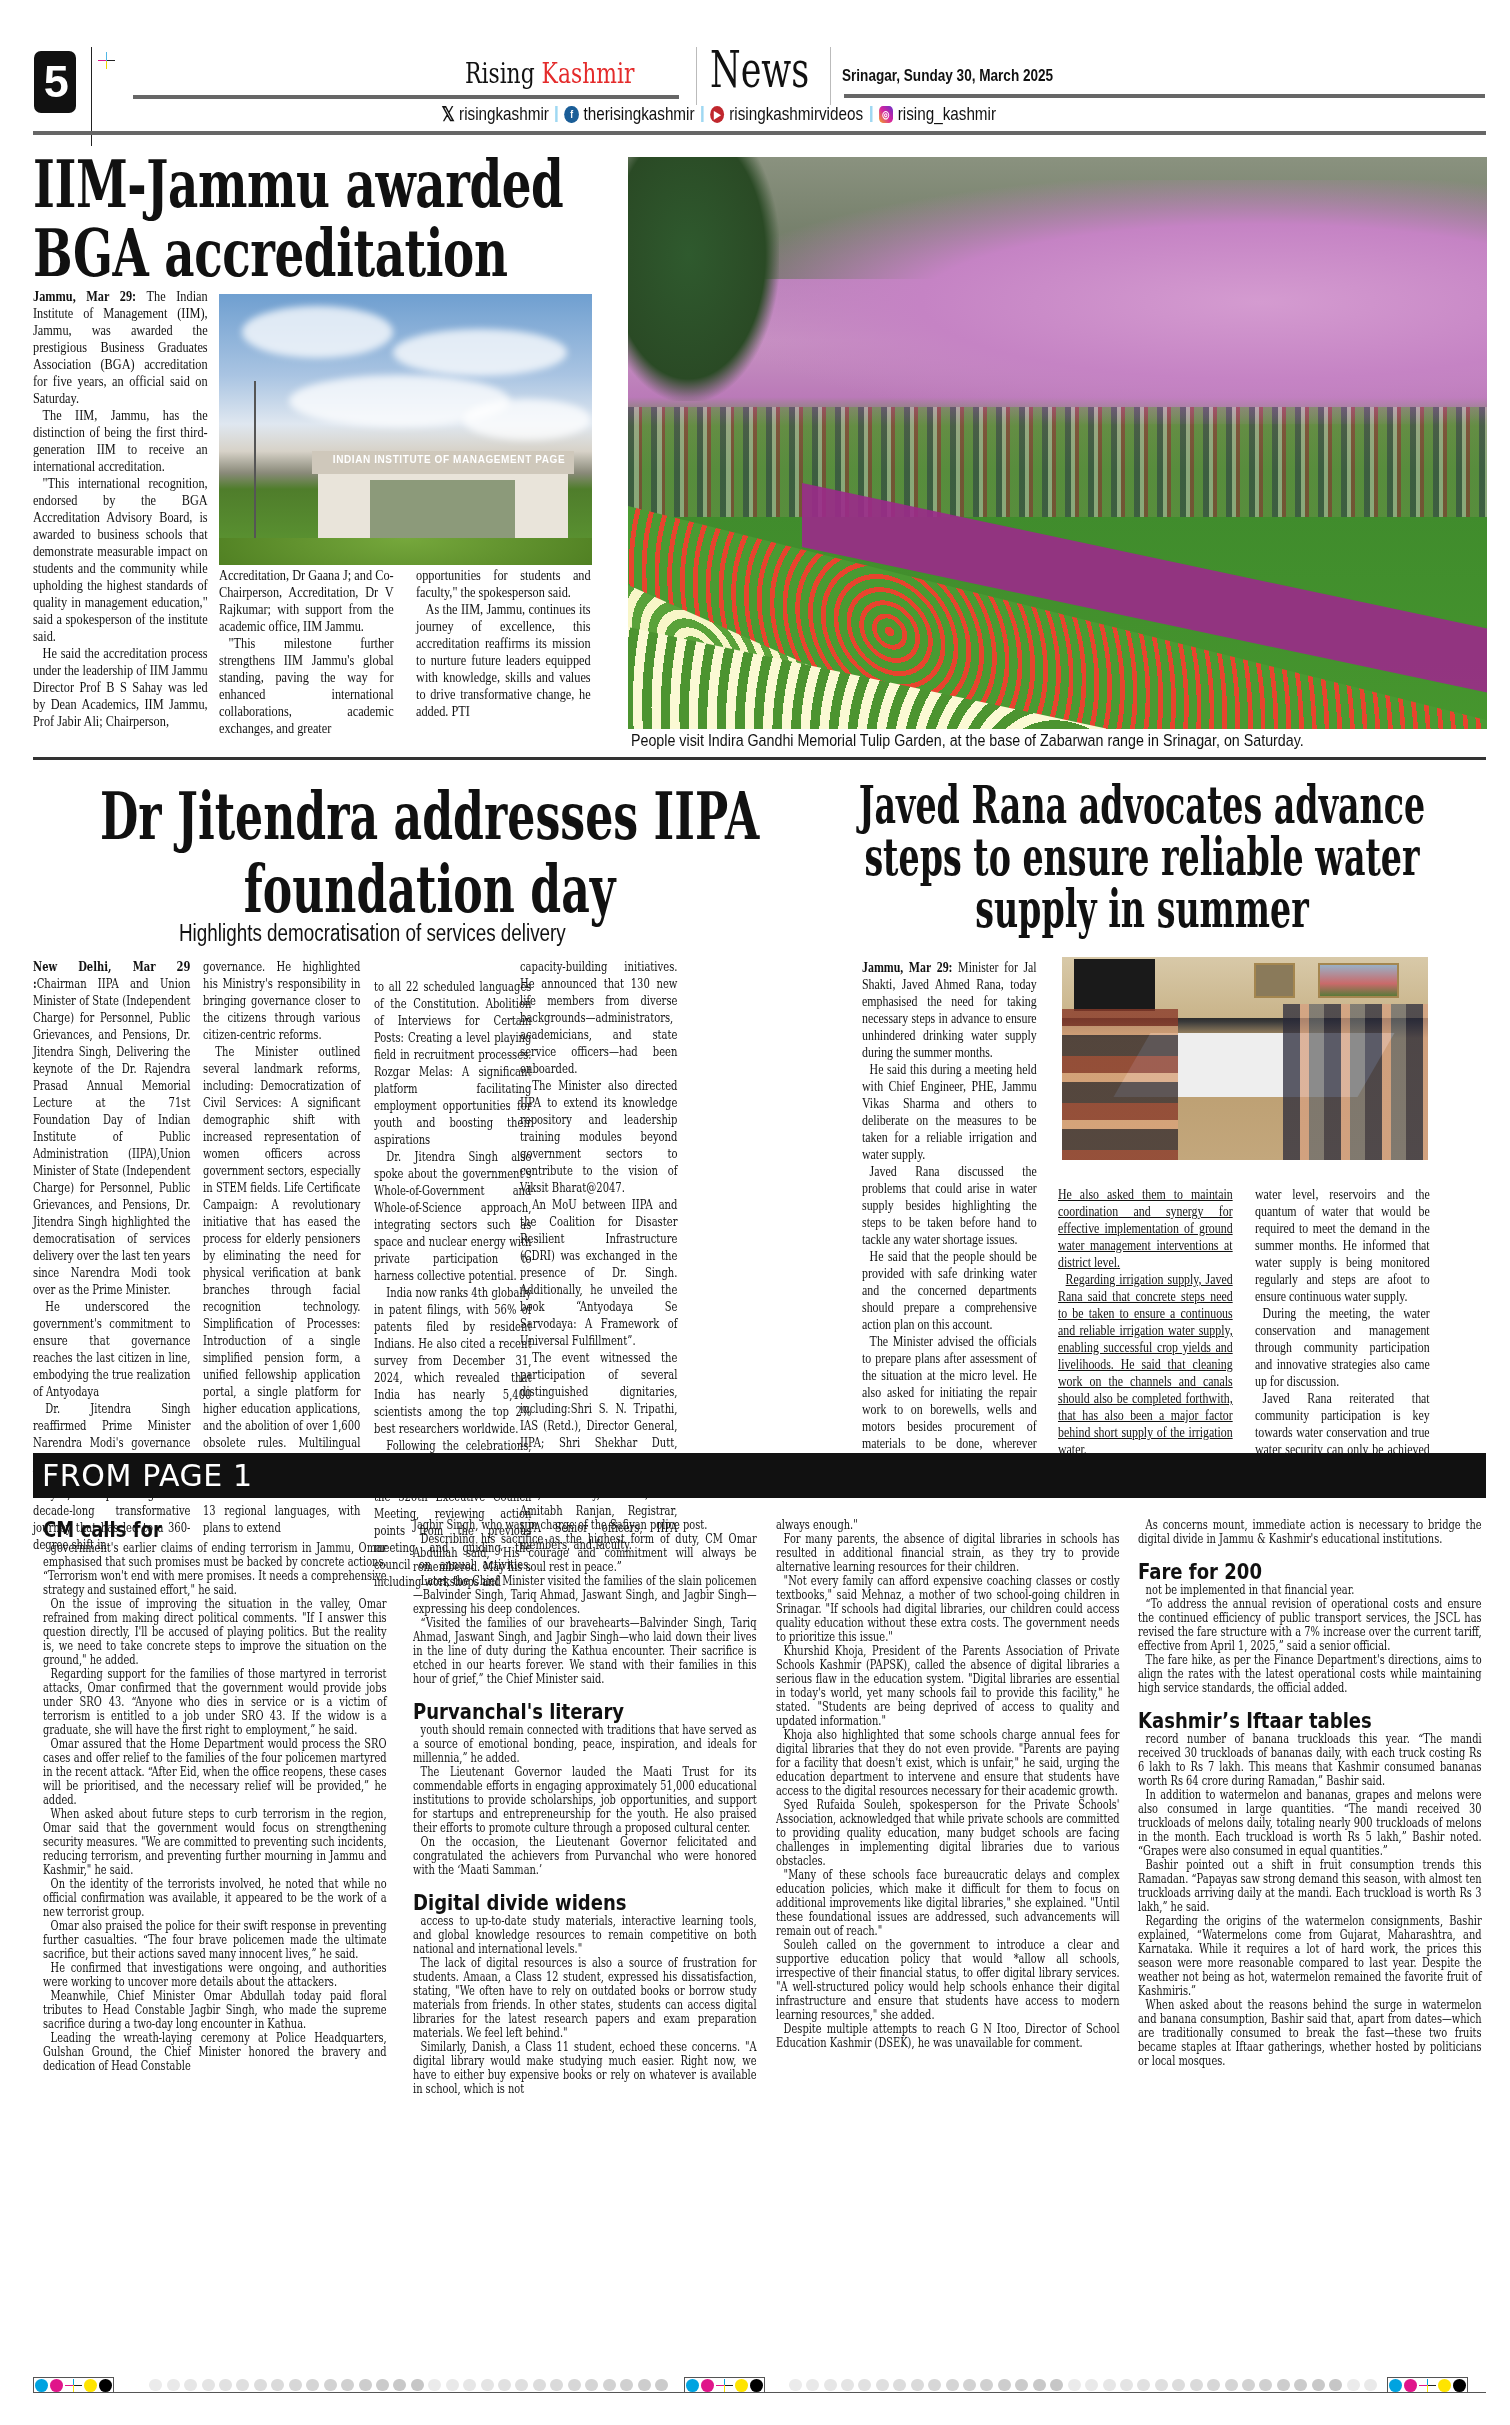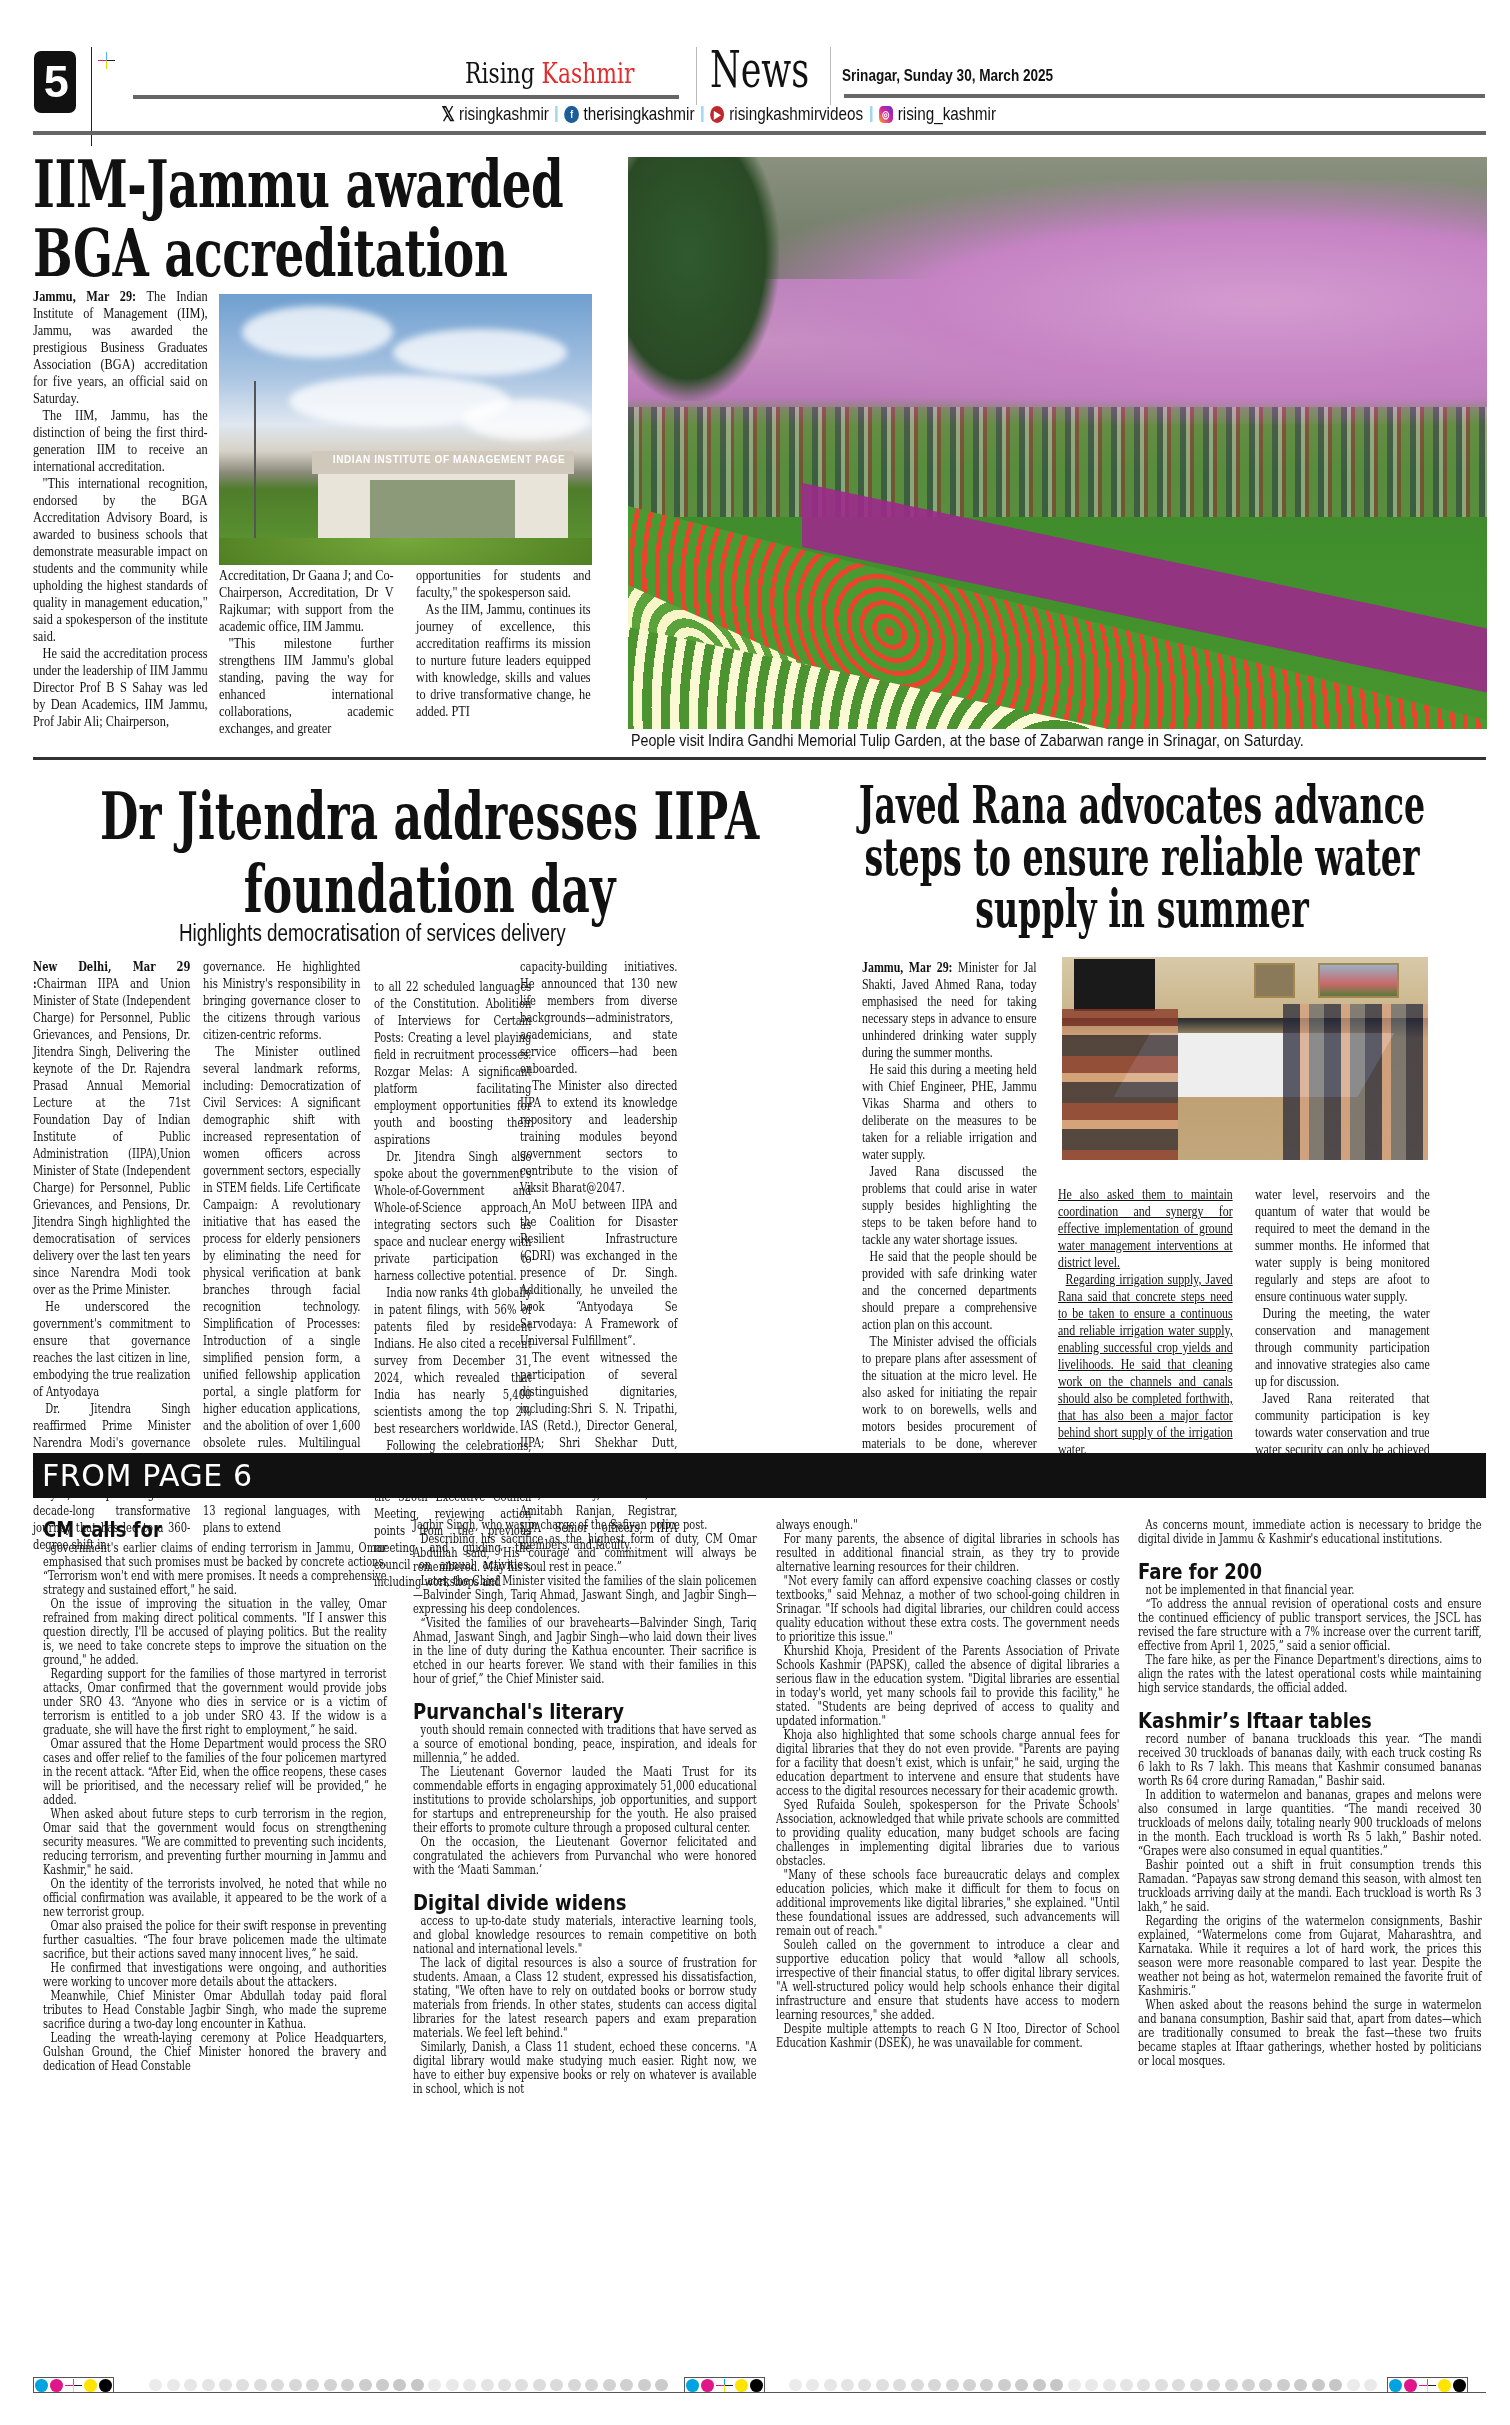--- a/index.html
+++ b/index.html
@@ -280,21 +280,21 @@
 </div>
 <div class="rana-col rana-c3">
   <div class="rana-body cond colw">
     <p class="lead">water level, reservoirs and the quantum of water that would be required to meet the demand in the summer months. He informed that water supply is being monitored regularly and steps are afoot to ensure continuous water supply.</p>
     <p>During the meeting, the water conservation and management through community participation and innovative strategies also came up for discussion.</p>
     <p>Javed Rana reiterated that community participation is key towards water conservation and true water security can only be achieved when every citizen contributes.</p>
   </div>
 </div>
 
 <div class="section-rule-2"></div>
-<div class="from-page">FROM PAGE 6</div>
+<div class="from-page">FROM PAGE 1</div>
 
 <div class="fp-col fp-c1">
   <div class="fp-body fp-inner">
     <div class="kicker first">CM calls for</div>
     <p>government's earlier claims of ending terrorism in Jammu, Omar emphasised that such promises must be backed by concrete actions. “Terrorism won't end with mere promises. It needs a comprehensive strategy and sustained effort," he said.</p>
     <p>On the issue of improving the situation in the valley, Omar refrained from making direct political comments. "If I answer this question directly, I'll be accused of playing politics. But the reality is, we need to take concrete steps to improve the situation on the ground," he added.</p>
     <p>Regarding support for the families of those martyred in terrorist attacks, Omar confirmed that the government would provide jobs under SRO 43. “Anyone who dies in service or is a victim of terrorism  is entitled to a job under SRO 43. If the widow is a graduate, she will have the first right to employment,” he said.</p>
     <p>Omar assured that the Home Department would process the SRO cases and offer relief to the families of the four policemen martyred in the recent attack. “After Eid, when the office reopens, these cases will be prioritised, and the necessary relief will be provided,” he added.</p>
     <p>When asked about future steps to curb terrorism in the region, Omar said that the government would focus on strengthening security measures. "We are committed to preventing such incidents, reducing terrorism, and preventing further mourning in Jammu and Kashmir," he said.</p>
     <p>On the identity of the terrorists involved, he noted that while no official confirmation was available, it appeared to be the work of a new terrorist group.</p>

